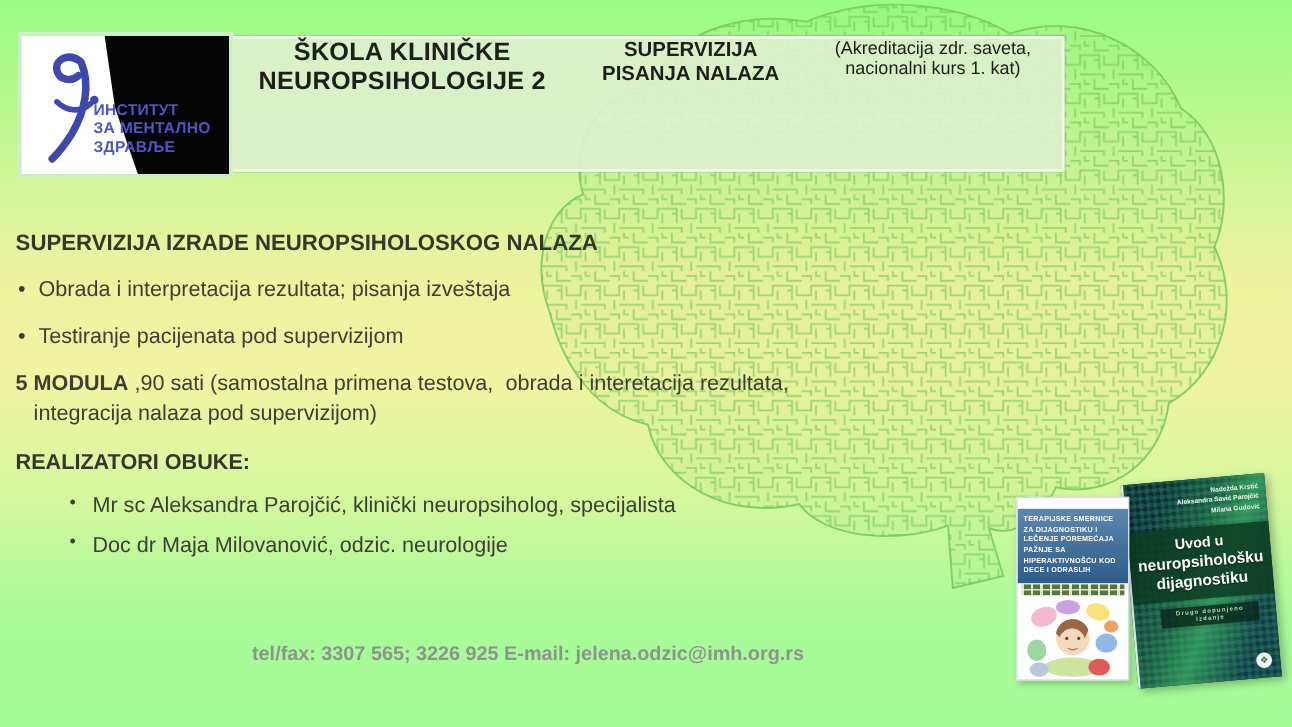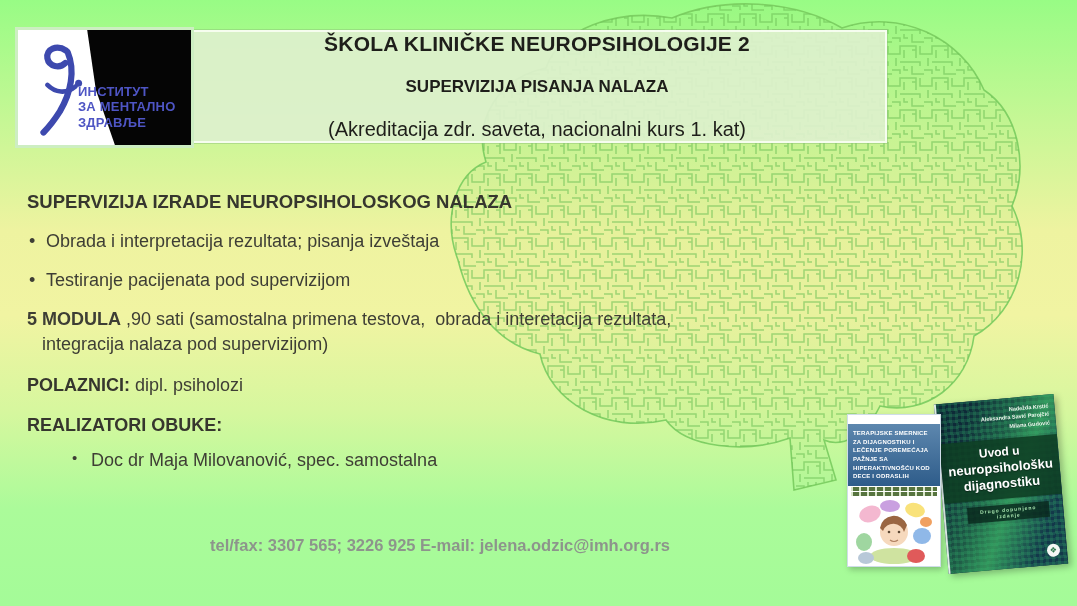--- a/index.html
+++ b/index.html
@@ -26,28 +26,28 @@
     position:absolute;left:60px;top:54px;z-index:3;
     color:#4e55c4;font-weight:bold;font-size:13px;line-height:1.18;letter-spacing:.2px;
   }
   
   .title-box{
     position:absolute;left:187px;top:30px;width:700px;height:113px;z-index:4;
     background:rgba(221,240,205,0.92);
     border:2px solid rgba(250,255,246,0.85);
     box-shadow:0 0 0 1px rgba(140,190,120,0.45);
     box-sizing:border-box;text-align:center;color:#1e1e1a;
-    display:flex;flex-direction:column;justify-content:space-between;gap:4px;
+    display:flex;flex-direction:row;justify-content:space-between;gap:4px;
   }
   .title-main{font-size:21px;font-weight:bold;letter-spacing:.2px;}
   .title-sub{font-size:17px;font-weight:bold;}
-  .title-accr{font-size:20px;}
+  .title-accr{font-size:15px;}
   
   .content{
-    position:absolute;left:27px;top:190px;width:792px;z-index:3;
+    position:absolute;left:13px;top:190px;width:792px;z-index:3;
     color:#3e3e35;font-size:18px;line-height:1.25;
   }
   .sec-head{font-weight:bold;font-size:18.5px;margin:0 0 17px 0;color:#36362e;}
   ul.bul{list-style:none;margin:0;padding:0;}
   ul.bul li{position:relative;padding-left:19px;margin-bottom:16px;}
   ul.bul li::before{content:"•";position:absolute;left:2px;top:0;}
   .modules{margin:4px 0 0 0;line-height:25px;white-space:pre-wrap;}
   .indent2{padding-left:15px;}
   .kv{margin:17px 0 0 0;}
   .kv b{color:#36362e;}
@@ -146,24 +146,24 @@
     <div class="title-accr">(Akreditacija zdr. saveta, nacionalni kurs 1. kat)</div>
   </div>
 
   <div class="content">
     <p class="sec-head">SUPERVIZIJA IZRADE NEUROPSIHOLOSKOG NALAZA</p>
     <ul class="bul">
       <li>Obrada i interpretacija rezultata; pisanja izveštaja</li>
       <li>Testiranje pacijenata pod supervizijom</li>
     </ul>
     <p class="modules"><b>5 MODULA</b><span> ,90 sati (samostalna primena testova,  obrada i interetacija rezultata,</span><br><span class="indent2">integracija nalaza pod supervizijom)</span></p>
-    <p class="kv"><b>POLAZNICI:</b><span> dipl. psiholozi</span></p>
     <p class="kv"><b>REALIZATORI OBUKE:</b></p>
     <ul class="sub">
-      <li>Doc dr Maja Milovanović, spec. samostalna</li>
+      <li>Mr sc Aleksandra Parojčić, klinički neuropsiholog, specijalista</li>
+      <li>Doc dr Maja Milovanović, odzic. neurologije</li>
     </ul>
   </div>
 
   <div class="contact">tel/fax: 3307 565; 3226 925 E-mail: jelena.odzic@imh.org.rs</div>
 
   <div class="book1">
     <div class="b1-band">TERAPIJSKE SMERNICE ZA DIJAGNOSTIKU I LEČENJE POREMEĆAJA PAŽNJE SA HIPERAKTIVNOŠĆU KOD DECE I ODRASLIH</div>
     <div class="b1-authors"></div>
     <div class="b1-authors"></div>
     <svg class="b1-illu" width="84" height="74" viewBox="0 0 84 74">

